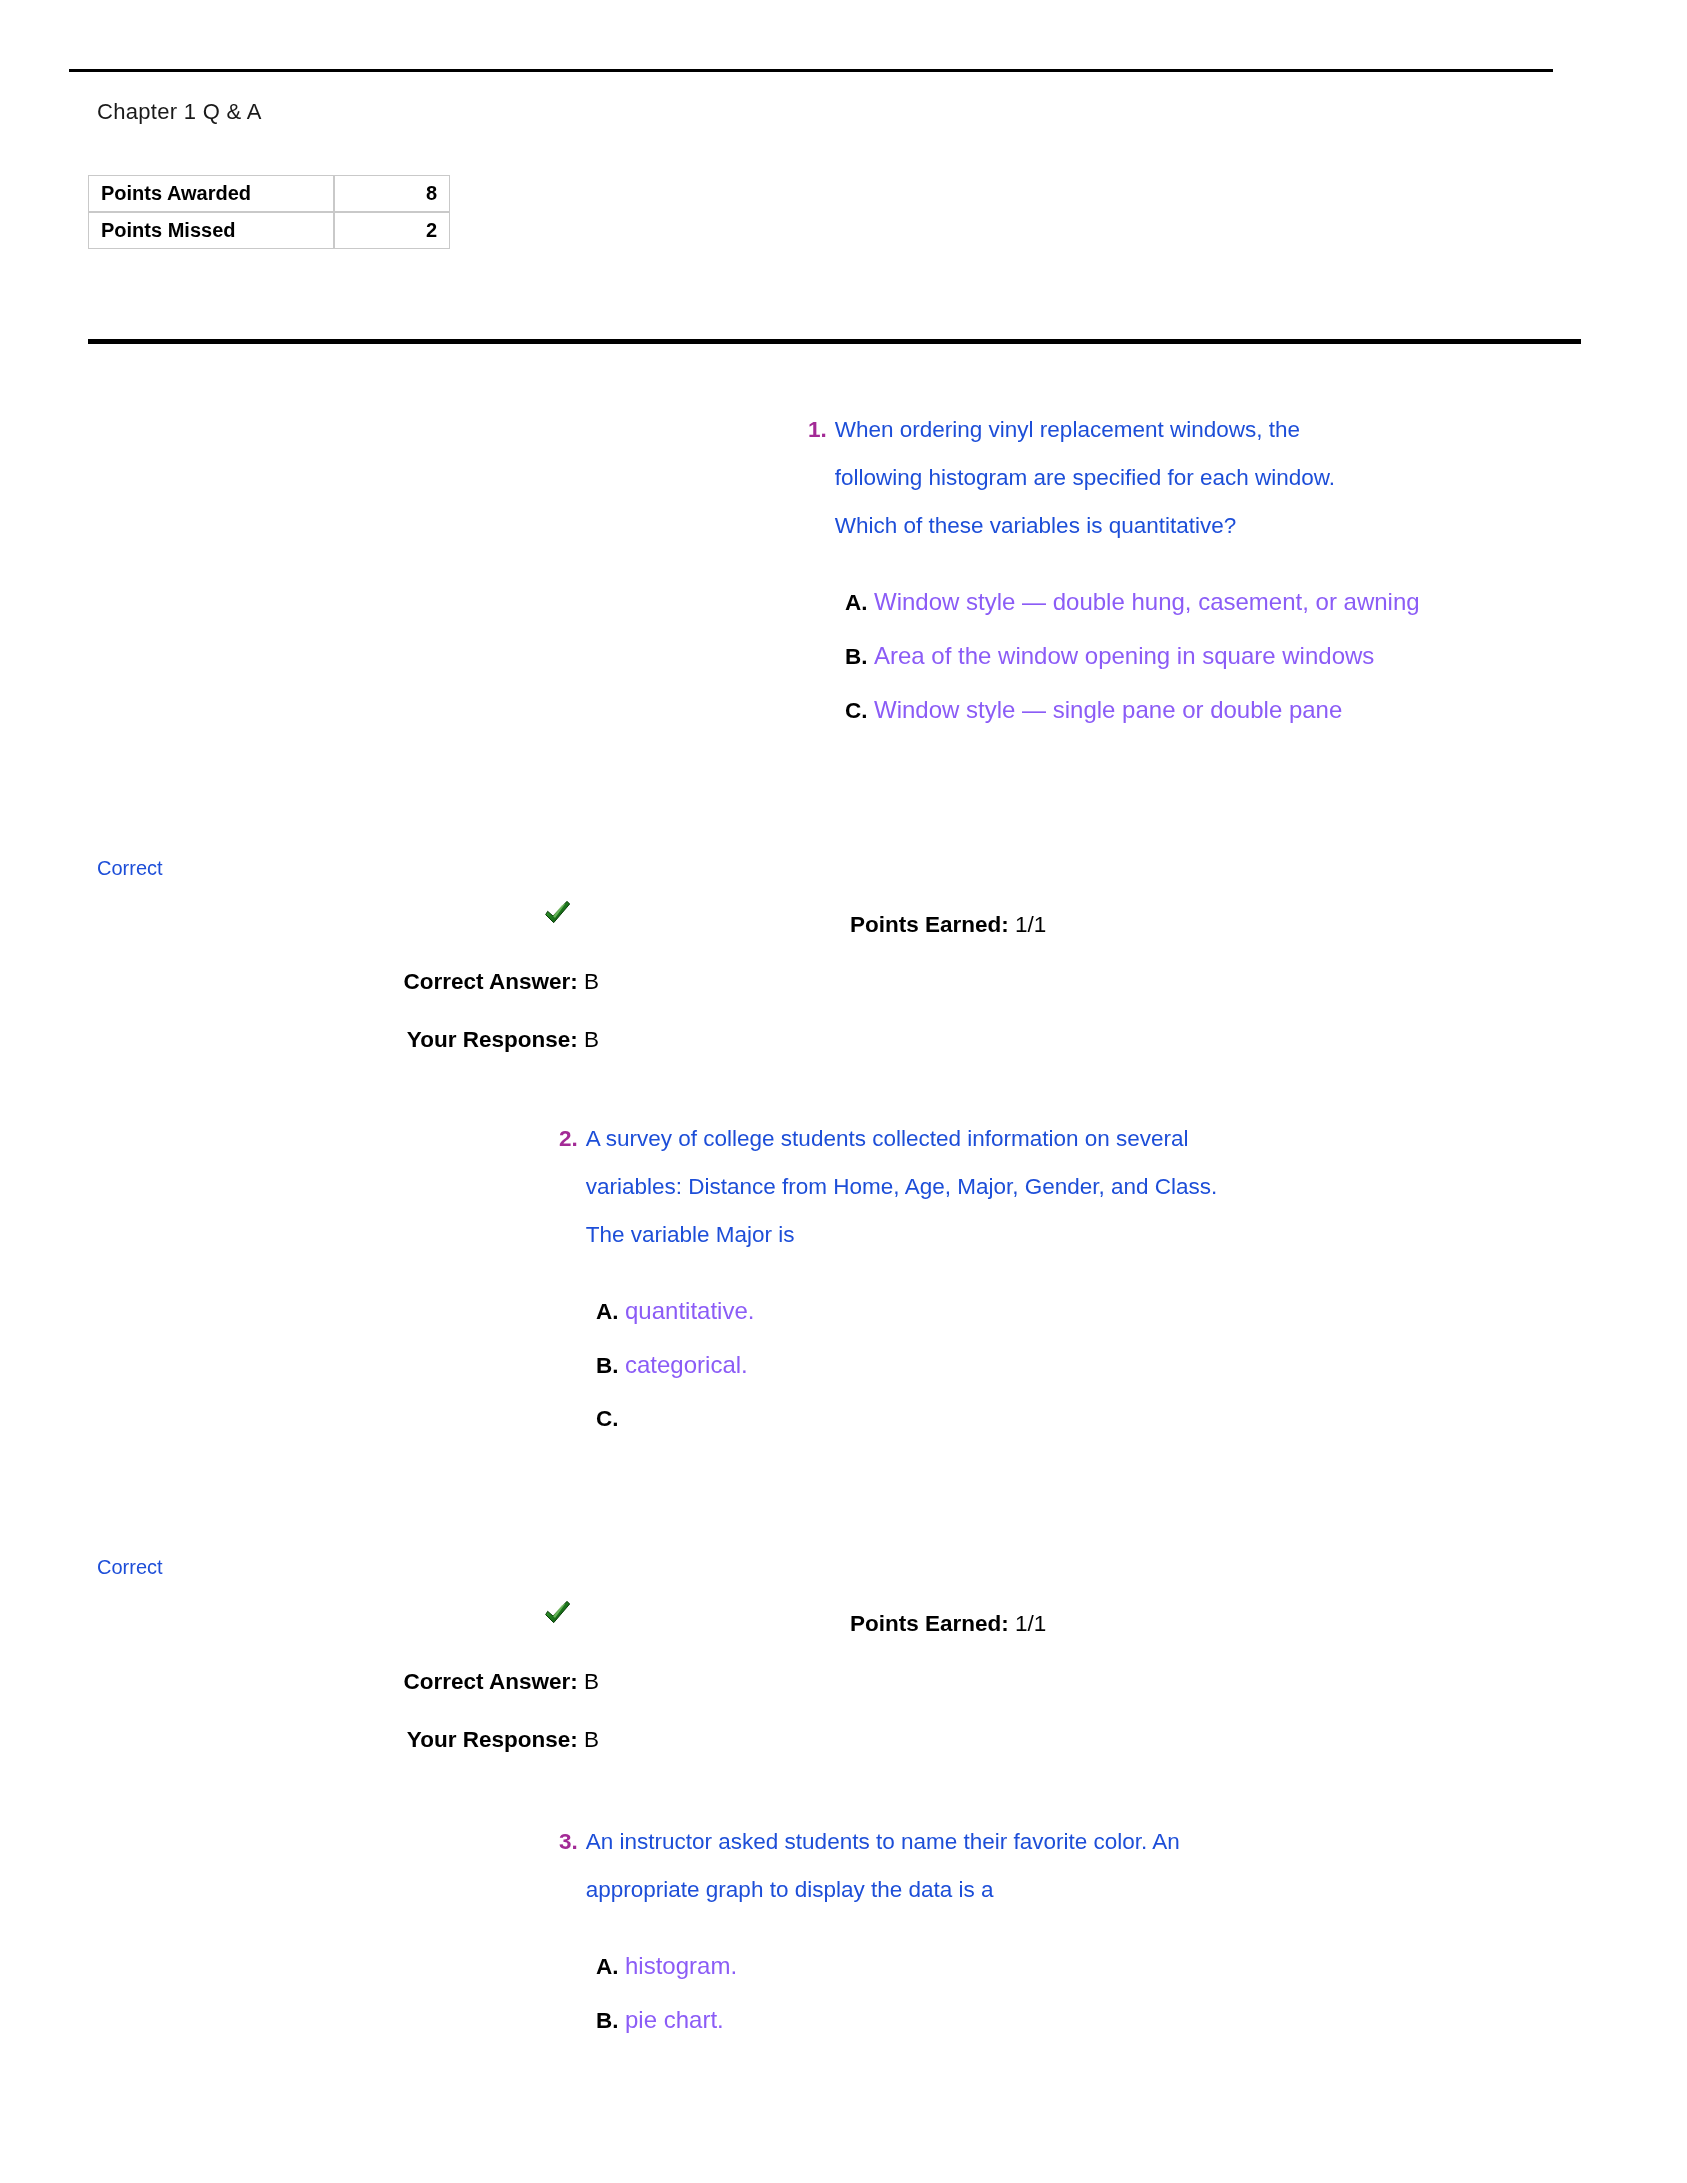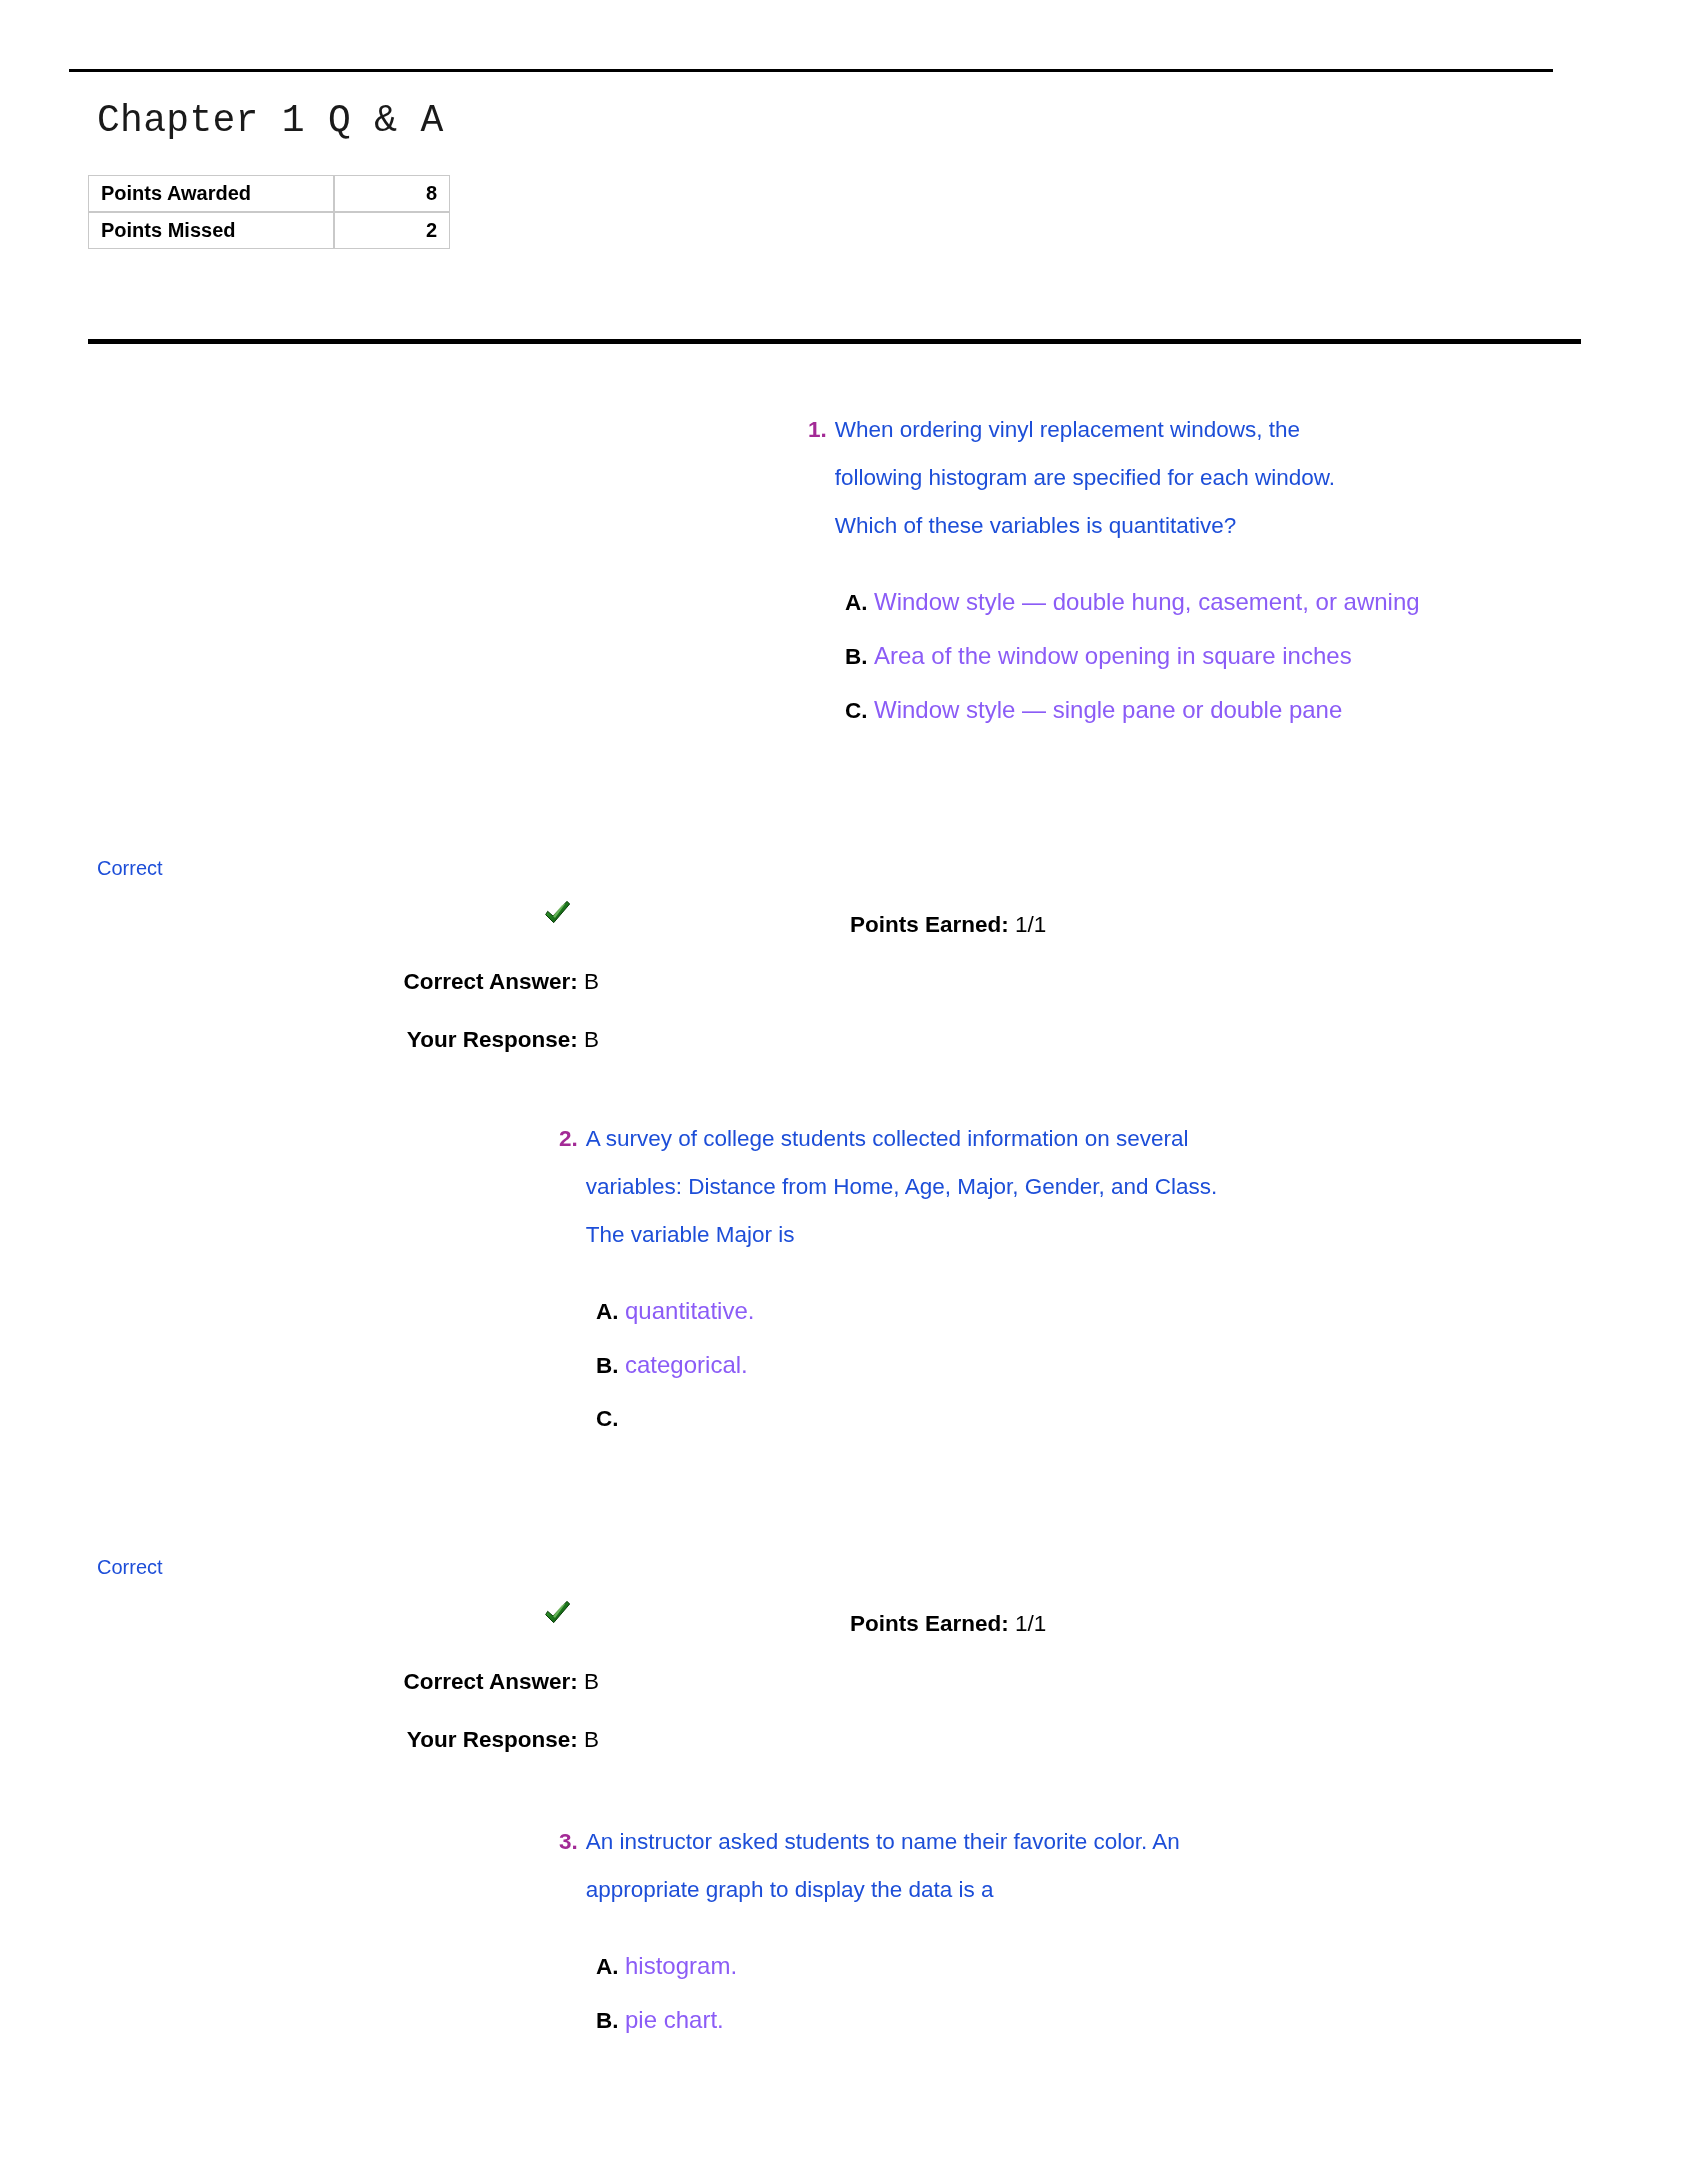--- a/index.html
+++ b/index.html
@@ -24,22 +24,22 @@
     width: 1484px;
     height: 3.3px;
     background: #000000;
   }
 
   
   .page-title {
     position: absolute;
     left: 97px;
     top: 99px;
-    font-family: Liberation Mono, monospace;
-    font-size: 38px;
+    font-family: Liberation Sans, sans-serif;
+    font-size: 22px;
     font-weight: normal;
     color: #1a1a1a;
     letter-spacing: 0.3px;
     white-space: nowrap;
   }
 
   
   .score-table {
     position: absolute;
     left: 88px;
@@ -182,21 +182,21 @@
       <span>Which of these variables is quantitative?</span>
     </span>
   </div>
   <div class="q-options" style="margin-left:37px;">
     <div class="q-option">
       <span class="opt-letter">A.</span>
       <span class="opt-text">Window style — double hung, casement, or awning</span>
     </div>
     <div class="q-option">
       <span class="opt-letter">B.</span>
-      <span class="opt-text">Area of the window opening in square inches</span>
+      <span class="opt-text">Area of the window opening in square windows</span>
     </div>
     <div class="q-option">
       <span class="opt-letter">C.</span>
       <span class="opt-text">Window style — single pane or double pane</span>
     </div>
   </div>
 </div>
 
 <div class="feedback">
   <div class="fb-status" style="left:97px; top:857px;">Correct</div>

